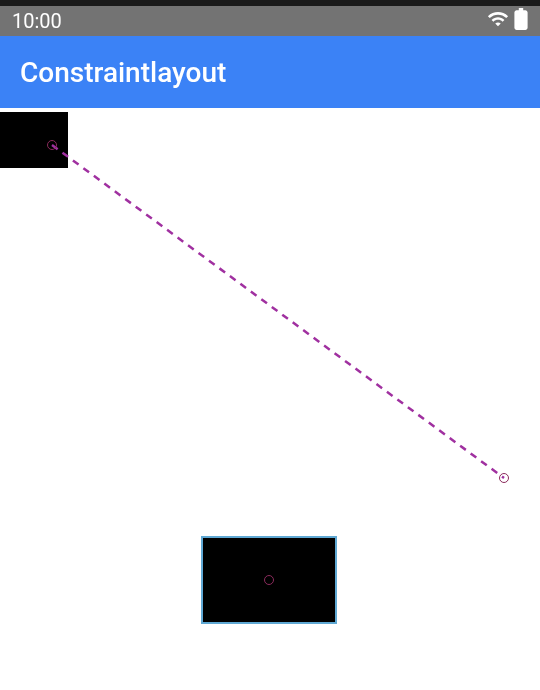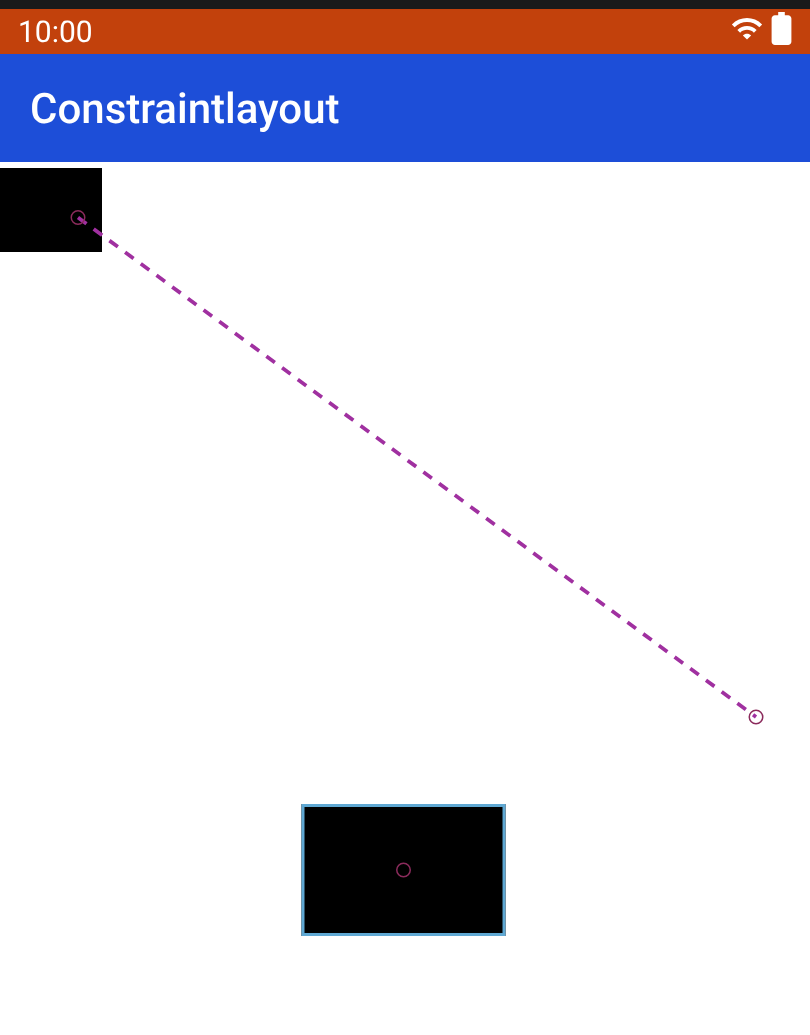--- a/index.html
+++ b/index.html
@@ -15,21 +15,21 @@
       position: relative;
       overflow: hidden;
     }
     .status-bar {
       height: 6px;
       background: #1a1a1a;
       width: 100%;
     }
     .status-content {
       height: 30px;
-      background: #c2410c;
+      background: #737373;
       display: flex;
       align-items: center;
       justify-content: space-between;
       padding: 0 12px;
       color: #ffffff;
     }
     .status-time {
       font-size: 20px;
       font-weight: 400;
     }
@@ -43,21 +43,21 @@
       height: 22px;
       fill: #ffffff;
     }
     .battery-icon svg {
       width: 14px;
       height: 22px;
       fill: #ffffff;
     }
     .app-bar {
       height: 72px;
-      background: #1d4ed8;
+      background: #3b82f6;
       display: flex;
       align-items: center;
       padding: 0 20px;
     }
     .app-title {
       color: #ffffff;
       font-size: 28px;
       font-weight: 500;
     }
     .canvas-area {

